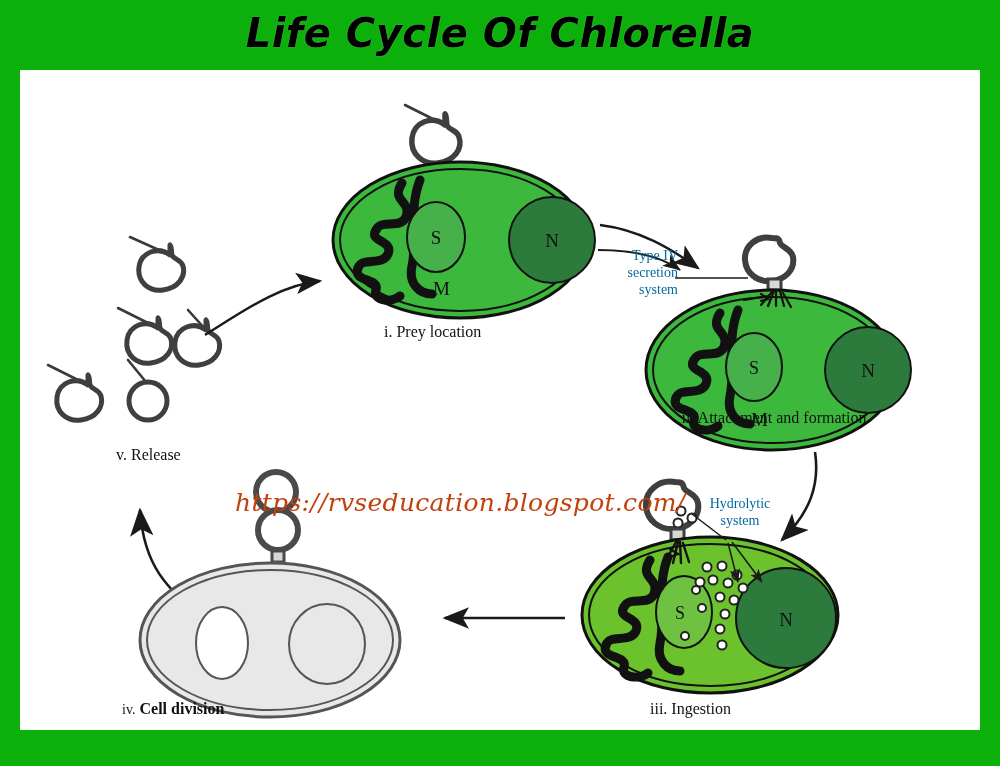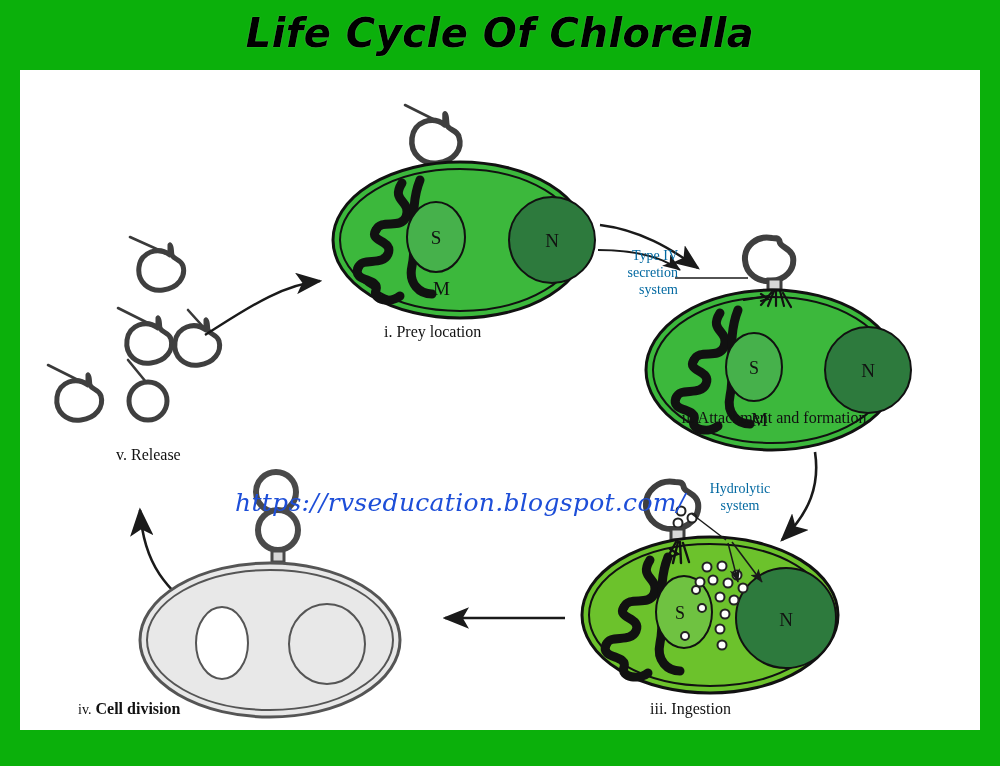--- a/index.html
+++ b/index.html
@@ -24,33 +24,33 @@
     background:#ffffff;
   }
   #stage-svg{position:absolute;left:0;top:0;width:960px;height:660px;}
   .cap{
     position:absolute;font-family:"Liberation Serif", serif;
     color:#111;white-space:nowrap;
   }
   .cap-i{font-size:16px;margin-left:16px;}
   .cap-ii{font-size:16px;text-align:center;line-height:1.22;white-space:normal;}
   .cap-iii{font-size:16px;}
-  .cap-iv{font-size:16px;font-weight:bold;}
+  .cap-iv{font-size:16px;font-weight:bold;margin-left:44px;}
   .cap-iv .rn{font-weight:normal;font-size:14px;}
   .cap-v{font-size:16px;margin-top:29px;}
   .ann{
     position:absolute;font-family:Liberation Serif, serif;
     color:#0369a1;font-size:14px;line-height:1.2;
   }
   .ann-t4{text-align:right;width:86px;}
   .ann-hydro{text-align:center;width:104px;}
   #watermark{
     position:absolute;left:215px;top:418px;
     font-family:"DejaVu Serif", serif;font-style:italic;
-    font-size:25px;color:#1d4ed8;white-space:nowrap;
+    font-size:25px;color:#c2410c;white-space:nowrap;
     letter-spacing:.3px;
   }
 </style>
 </head>
 <body>
 
 <div id="frame">
 
   <div id="title-bar">
     <div id="title-text">Life Cycle Of Chlorella</div>
@@ -258,20 +258,20 @@
     </div>
 
     <div class="cap cap-v" style="left:96px;top:347px;">v. Release</div>
 
     <div class="ann ann-t4" style="left:572px;top:178px;">
       <div>Type IV</div>
       <div>secretion</div>
       <div>system</div>
     </div>
 
-    <div class="ann ann-hydro" style="left:668px;top:411px;">
+    <div class="ann ann-hydro" style="left:668px;top:426px;">
       <div>Hydrolytic</div>
       <div>system</div>
     </div>
 
     <div id="watermark">https://rvseducation.blogspot.com/</div>
   </div>
 </div>
 
 </body></html>

